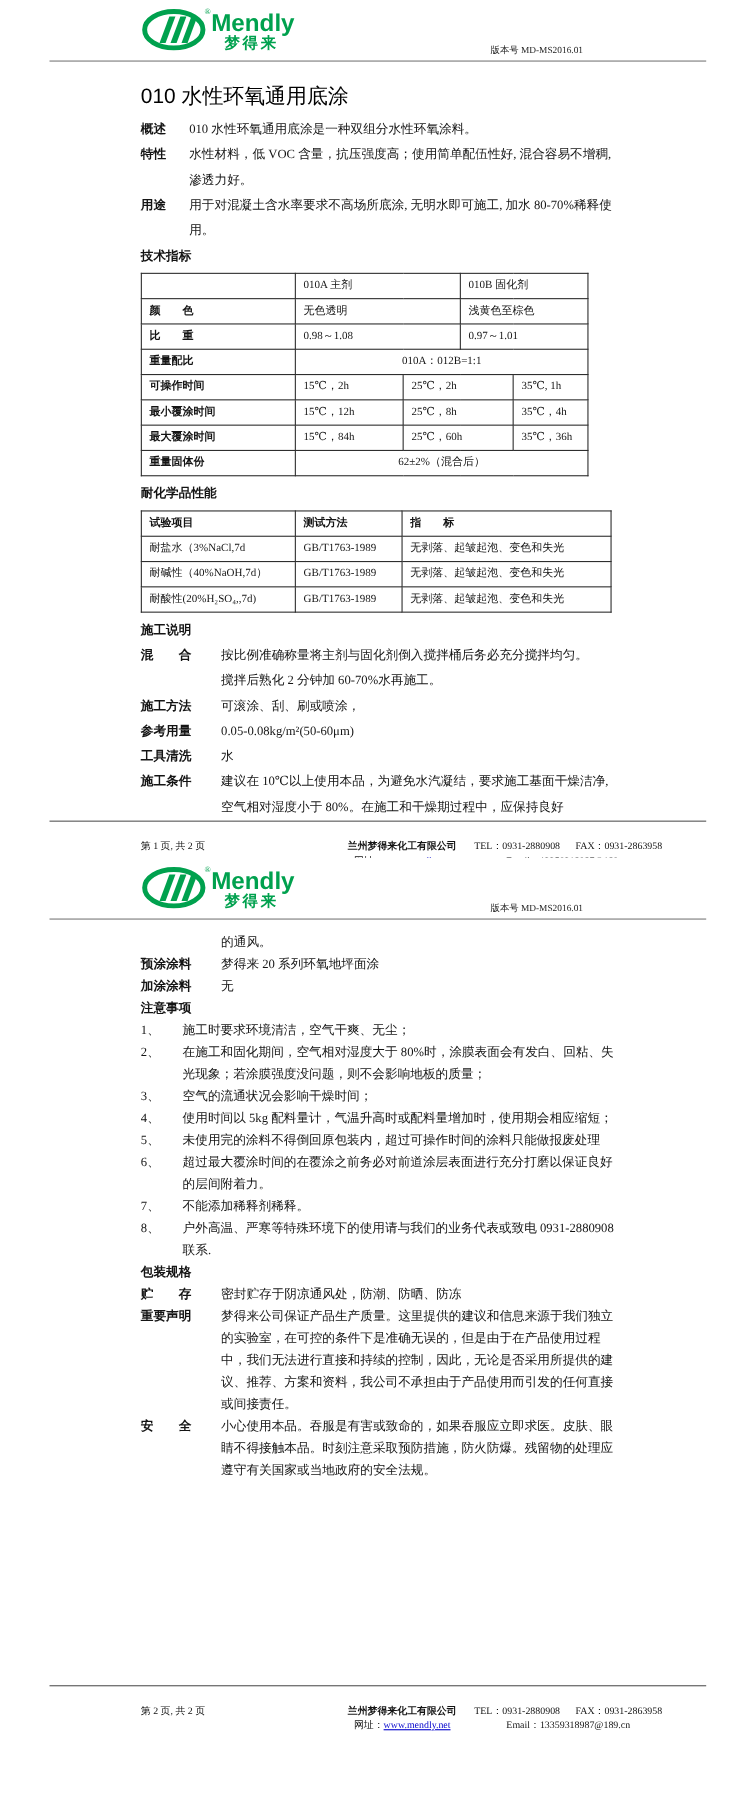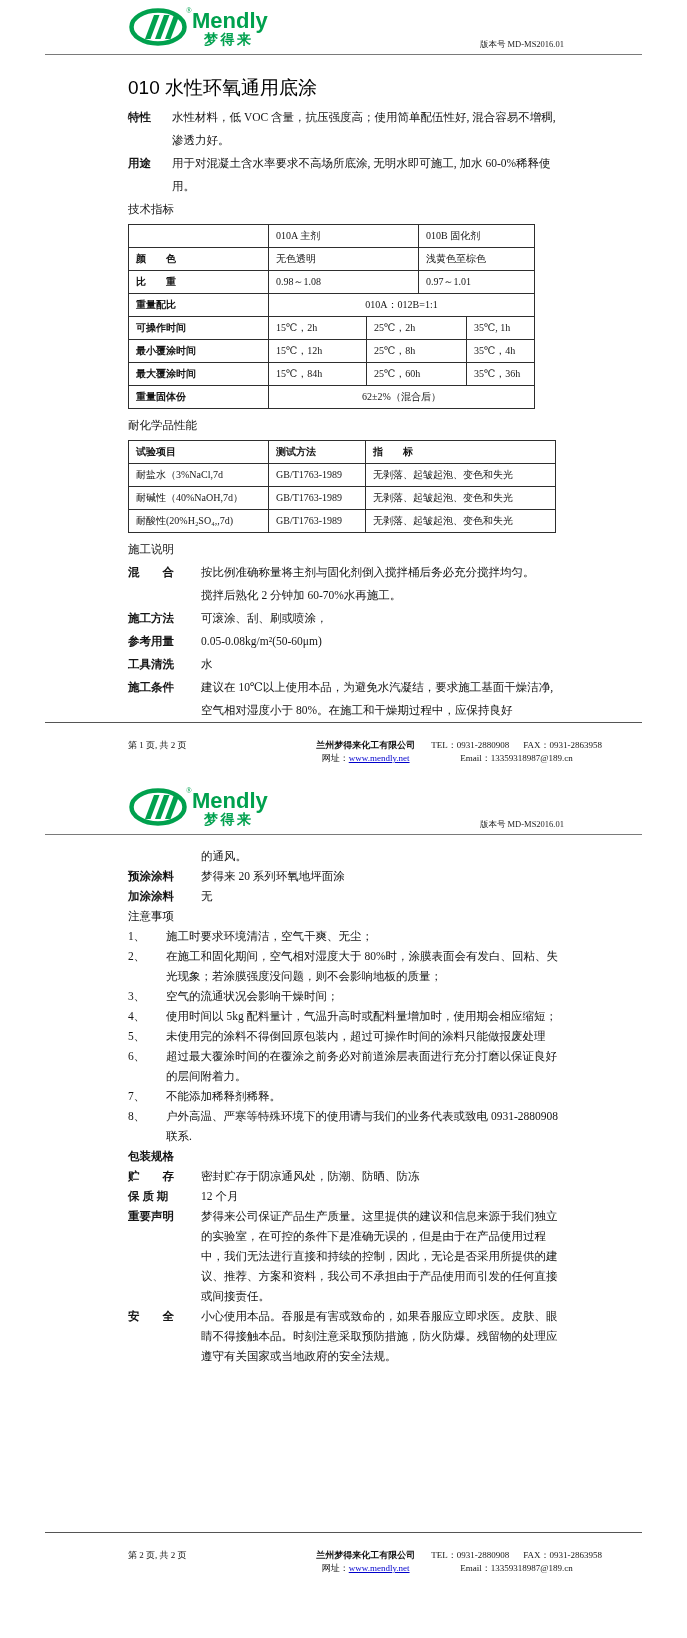--- a/index.html
+++ b/index.html
@@ -14,39 +14,39 @@
   .page-1 { height:780px; padding-bottom:20px; }
   .page-2 { height:858px; padding-bottom:64px; }
 
   .hdr {
     display:flex; justify-content:space-between; align-items:flex-end;
     margin:0 45px; padding:5px 0 3px;
     border-bottom:1.4px solid #7a7a7a;
     flex:0 0 auto;
   }
   .logo { margin-left:83px; }
-  .ver { font-size:8.5px; margin-right:78px; color:#222; white-space:nowrap; }
+  .ver { font-size:8.5px; margin-right:112px; color:#222; white-space:nowrap; }
 
   .content { margin:0 50px 0 128px; font-size:11.5px; }
   .lh23 { line-height:23px; }
   .lh20 { line-height:20px; }
   .page-2 .content { margin-top:11px; }
 
   .title {
     font-family:"Liberation Sans","DejaVu Sans",sans-serif;
     font-size:19px; font-weight:400; margin:21px 0 7px; color:#000;
   }
 
   .sec { display:flex; }
   .sec > .lbl { font-weight:700; flex:0 0 44px; }
   .sec.wide > .lbl { flex:0 0 73px; }
   .sec > .txt { width:392px; }
   .sec.wide > .txt { width:362px; }
 
-  .heading { font-weight:400; }
+  .heading { font-weight:700; }
 
   table { border-collapse:collapse; font-size:10px; margin:3px 0 5px; }
   td { border:1px solid #2e2e2e; padding:2px 7px; height:23px; line-height:14px; vertical-align:middle; }
   .t1 .lblcell { font-weight:700; }
   .t1 .ctr { text-align:center; }
   .t2 td { }
   .t2 .hrow td { font-weight:700; }
 
   .note { display:flex; }
   .note > .num { flex:0 0 38px; }
@@ -86,26 +86,30 @@
         <text x="152" y="78" font-size="28" font-weight="bold" fill="#00A14E" letter-spacing="5">梦得来</text>
       </svg>
     </div>
     <div class="ver">版本号 MD-MS2016.01</div>
   </div>
 
   <div class="content lh23">
     <div class="title">010 水性环氧通用底涂</div>
 
     <div class="sec">
+      <div class="lbl">概述</div>
+      <div class="txt">010 水性环氧通用底涂是一种双组分水性环氧涂料。</div>
+    </div>
+    <div class="sec">
       <div class="lbl">特性</div>
       <div class="txt">水性材料，低 VOC 含量，抗压强度高；使用简单配伍性好, 混合容易不增稠, 渗透力好。</div>
     </div>
     <div class="sec">
       <div class="lbl">用途</div>
-      <div class="txt">用于对混凝土含水率要求不高场所底涂, 无明水即可施工, 加水 60-0%稀释使用。</div>
+      <div class="txt">用于对混凝土含水率要求不高场所底涂, 无明水即可施工, 加水 80-70%稀释使用。</div>
     </div>
 
     <div class="heading">技术指标</div>
 
     <table class="t1">
       <colgroup>
         <col style="width:140px">
           <col style="width:98px">
           <col style="width:52px">
           <col style="width:48px">
@@ -300,24 +304,20 @@
     </div>
 
     <div class="sec wide">
       <div class="lbl">包装规格</div>
     </div>
     <div class="sec wide">
       <div class="lbl">贮　　存</div>
       <div class="txt">密封贮存于阴凉通风处，防潮、防晒、防冻</div>
     </div>
     <div class="sec wide">
-      <div class="lbl">保 质 期</div>
-      <div class="txt">12 个月</div>
-    </div>
-    <div class="sec wide">
       <div class="lbl">重要声明</div>
       <div class="txt">梦得来公司保证产品生产质量。这里提供的建议和信息来源于我们独立的实验室，在可控的条件下是准确无误的，但是由于在产品使用过程中，我们无法进行直接和持续的控制，因此，无论是否采用所提供的建议、推荐、方案和资料，我公司不承担由于产品使用而引发的任何直接或间接责任。</div>
     </div>
     <div class="sec wide">
       <div class="lbl">安　　全</div>
       <div class="txt">小心使用本品。吞服是有害或致命的，如果吞服应立即求医。皮肤、眼睛不得接触本品。时刻注意采取预防措施，防火防爆。残留物的处理应遵守有关国家或当地政府的安全法规。</div>
     </div>
   </div>
 
   <div class="ftr">

